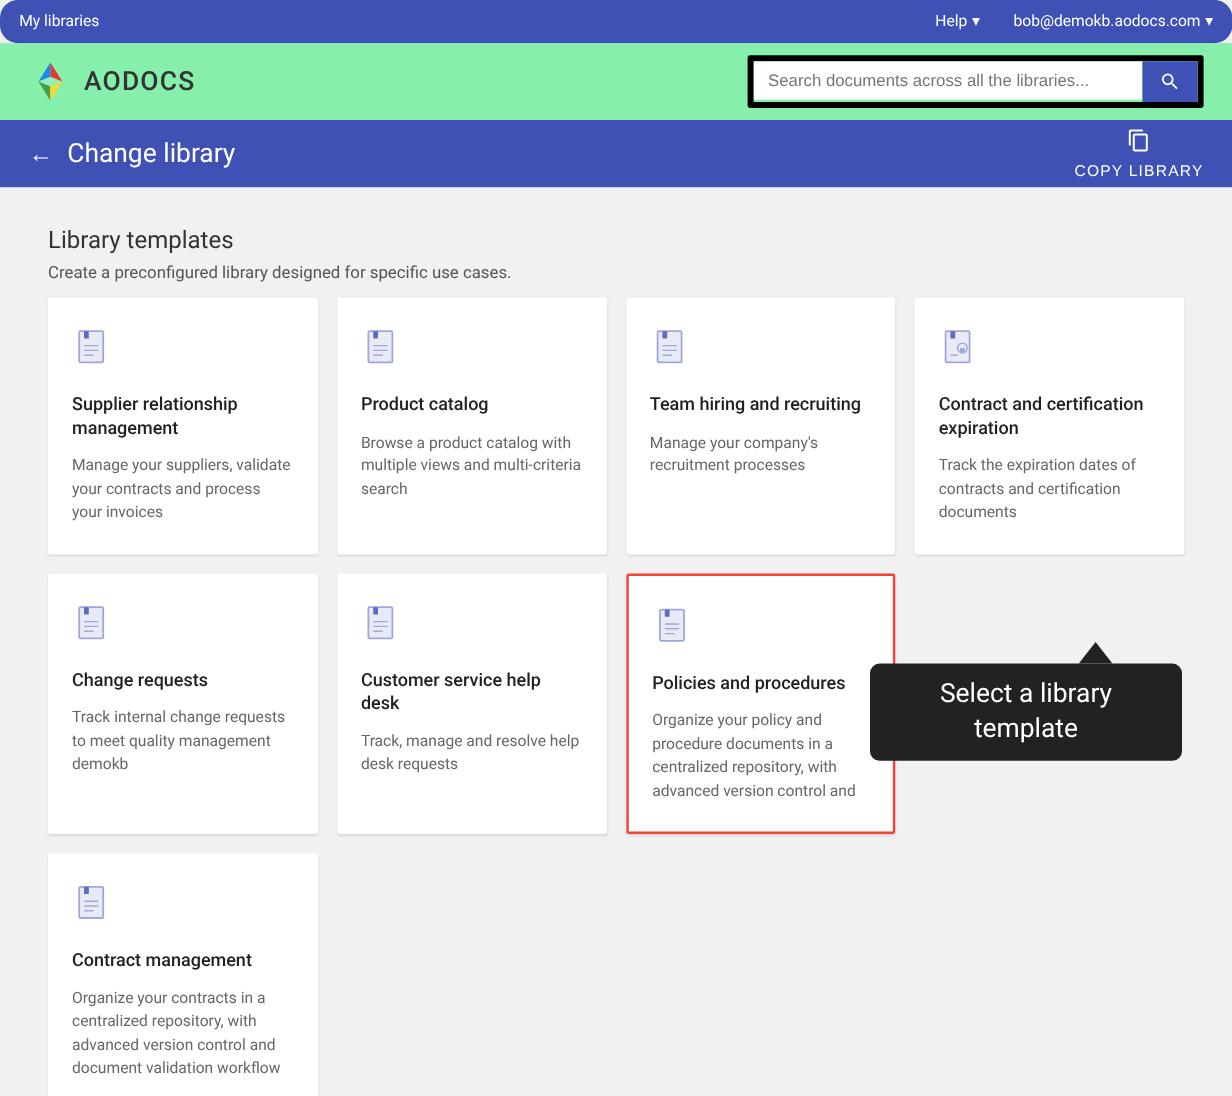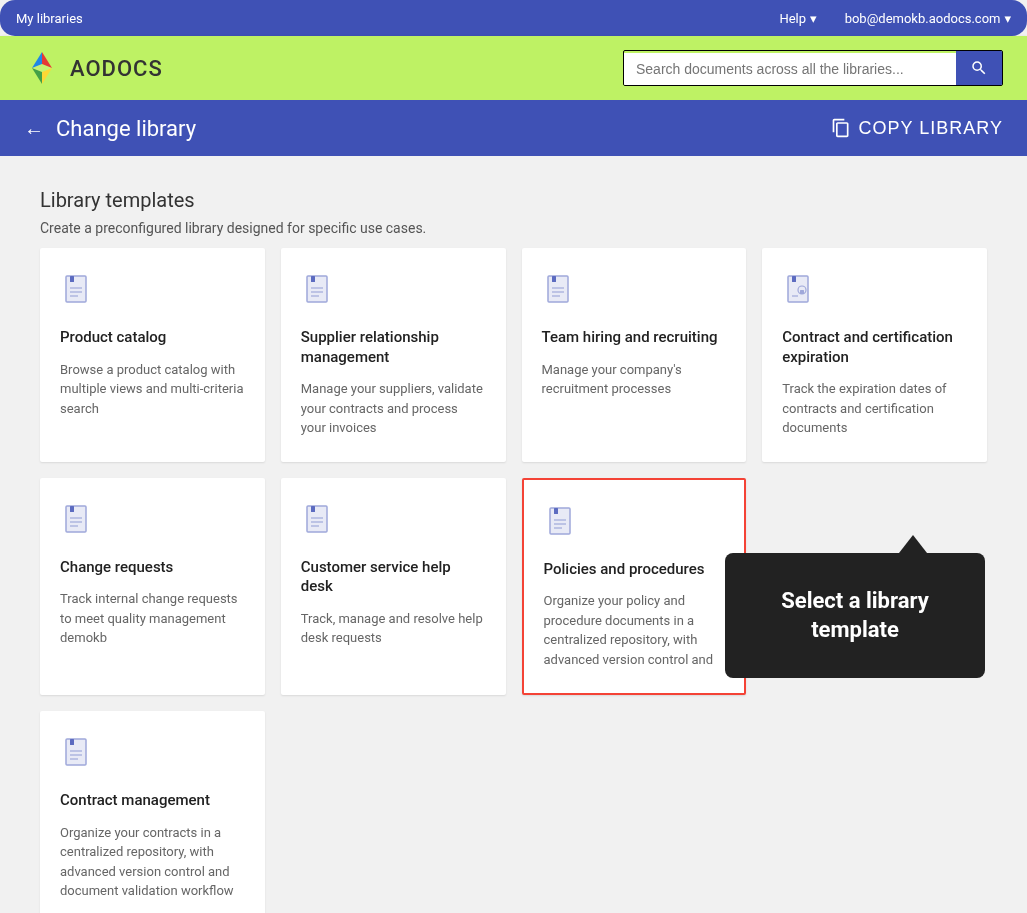--- a/index.html
+++ b/index.html
@@ -16,38 +16,38 @@
       height: 36px;
       font-size: 13px;
       border-radius: 15px;
     }
     .top-nav-left, .top-nav-right { display: flex; align-items: center; gap: 16px; }
     .top-nav a { color: white; text-decoration: none; font-size: 13px; }
     .top-nav .help-btn { display: flex; align-items: center; gap: 4px; cursor: pointer; margin-left: 12px; }
 
     
     .header {
-      background: #bef264;
+      background: #86efac;
       display: flex;
       align-items: center;
       padding: 0 24px;
       height: 64px;
       box-shadow: 0 1px 3px rgba(0,0,0,0.15);
     }
     .logo { display: flex; align-items: center; gap: 10px; text-decoration: none; }
     .logo-icon {
       width: 36px;
       height: 36px;
     }
     .logo-text { font-size: 22px; font-weight: 500; color: #333; letter-spacing: 1px; }
     .search-bar {
       margin-left: auto;
       display: flex;
-      align-items: flex-end;
-      border: 1px solid #000000;
+      align-items: flex-start;
+      border: 5px solid #000000;
       border-radius: 2px;
       overflow: hidden;
       width: 380px;
     }
     .search-bar input {
       border: none;
       outline: none;
       padding: 8px 12px;
       font-size: 14px;
       flex: 1;
@@ -77,25 +77,26 @@
     .create-bar-left { display: flex; align-items: center; gap: 12px; }
     .back-arrow { font-size: 20px; color: white; cursor: pointer; }
     .create-title { font-size: 22px; font-weight: 400; color: white; }
     .copy-library-btn {
       display: flex;
       align-items: center;
       gap: 8px;
       background: transparent;
       border: none;
       color: white;
-      font-size: 18px;
+      font-size: 13px;
       font-weight: 500;
       letter-spacing: 1px;
       cursor: pointer;
       text-transform: uppercase;
+      flex-direction: column;
     }
 
     
     .main-content {
       padding: 32px 40px;
     }
     .section-title {
       font-size: 20px;
       font-weight: 400;
       color: #333;
@@ -137,23 +138,23 @@
     }
     .card-desc {
       font-size: 13px;
       color: #666;
       line-height: 1.5;
     }
     .tooltip-box {
       background: #222;
       color: white;
       border-radius: 8px;
-      padding: 34px 28px;
+      padding: 12px 28px;
       font-size: 22px;
-      font-weight: 700;
+      font-weight: 400;
       text-align: center;
       line-height: 1.3;
       max-width: 260px;
     }
   </style>
 </head>
 <body>
 
 <div class="top-nav">
   <div class="top-nav-left">
@@ -212,34 +213,34 @@
   <div class="cards-grid">
 
     <div class="card">
       <svg class="card-icon" viewBox="0 0 36 36">
         <rect x="6" y="4" width="20" height="26" rx="1" fill="#e8eaf6" stroke="#9fa8da" stroke-width="1.5"></rect>
         <rect x="10" y="4" width="4" height="6" rx="0.5" fill="#5c6bc0"></rect>
         <line x1="10" y1="16" x2="22" y2="16" stroke="#9fa8da" stroke-width="1.2"></line>
         <line x1="10" y1="20" x2="22" y2="20" stroke="#9fa8da" stroke-width="1.2"></line>
         <line x1="10" y1="24" x2="18" y2="24" stroke="#9fa8da" stroke-width="1.2"></line>
       </svg>
+      <div class="card-title">Supplier relationship management</div>
+      <div class="card-desc">Manage your suppliers, validate your contracts and process your invoices</div>
+    </div>
+
+    <div class="card">
+      <svg class="card-icon" viewBox="0 0 36 36">
+        <rect x="6" y="4" width="20" height="26" rx="1" fill="#e8eaf6" stroke="#9fa8da" stroke-width="1.5"></rect>
+        <rect x="10" y="4" width="4" height="6" rx="0.5" fill="#5c6bc0"></rect>
+        <line x1="10" y1="16" x2="22" y2="16" stroke="#9fa8da" stroke-width="1.2"></line>
+        <line x1="10" y1="20" x2="22" y2="20" stroke="#9fa8da" stroke-width="1.2"></line>
+        <line x1="10" y1="24" x2="18" y2="24" stroke="#9fa8da" stroke-width="1.2"></line>
+      </svg>
       <div class="card-title">Product catalog</div>
       <div class="card-desc">Browse a product catalog with multiple views and multi-criteria search</div>
-    </div>
-
-    <div class="card">
-      <svg class="card-icon" viewBox="0 0 36 36">
-        <rect x="6" y="4" width="20" height="26" rx="1" fill="#e8eaf6" stroke="#9fa8da" stroke-width="1.5"></rect>
-        <rect x="10" y="4" width="4" height="6" rx="0.5" fill="#5c6bc0"></rect>
-        <line x1="10" y1="16" x2="22" y2="16" stroke="#9fa8da" stroke-width="1.2"></line>
-        <line x1="10" y1="20" x2="22" y2="20" stroke="#9fa8da" stroke-width="1.2"></line>
-        <line x1="10" y1="24" x2="18" y2="24" stroke="#9fa8da" stroke-width="1.2"></line>
-      </svg>
-      <div class="card-title">Supplier relationship management</div>
-      <div class="card-desc">Manage your suppliers, validate your contracts and process your invoices</div>
     </div>
 
 
     <div class="card">
       <svg class="card-icon" viewBox="0 0 36 36">
         <rect x="6" y="4" width="20" height="26" rx="1" fill="#e8eaf6" stroke="#9fa8da" stroke-width="1.5"></rect>
         <rect x="10" y="4" width="4" height="6" rx="0.5" fill="#5c6bc0"></rect>
         <line x1="10" y1="16" x2="22" y2="16" stroke="#9fa8da" stroke-width="1.2"></line>
         <line x1="10" y1="20" x2="22" y2="20" stroke="#9fa8da" stroke-width="1.2"></line>
         <line x1="10" y1="24" x2="18" y2="24" stroke="#9fa8da" stroke-width="1.2"></line>

